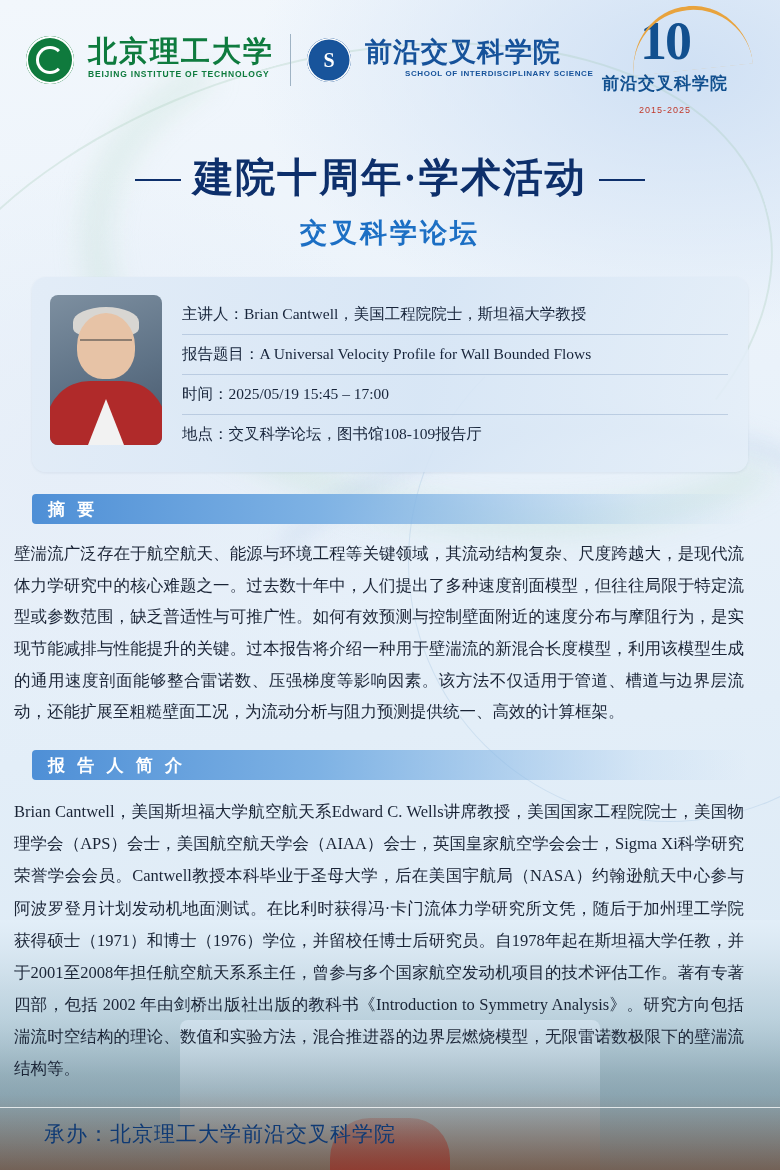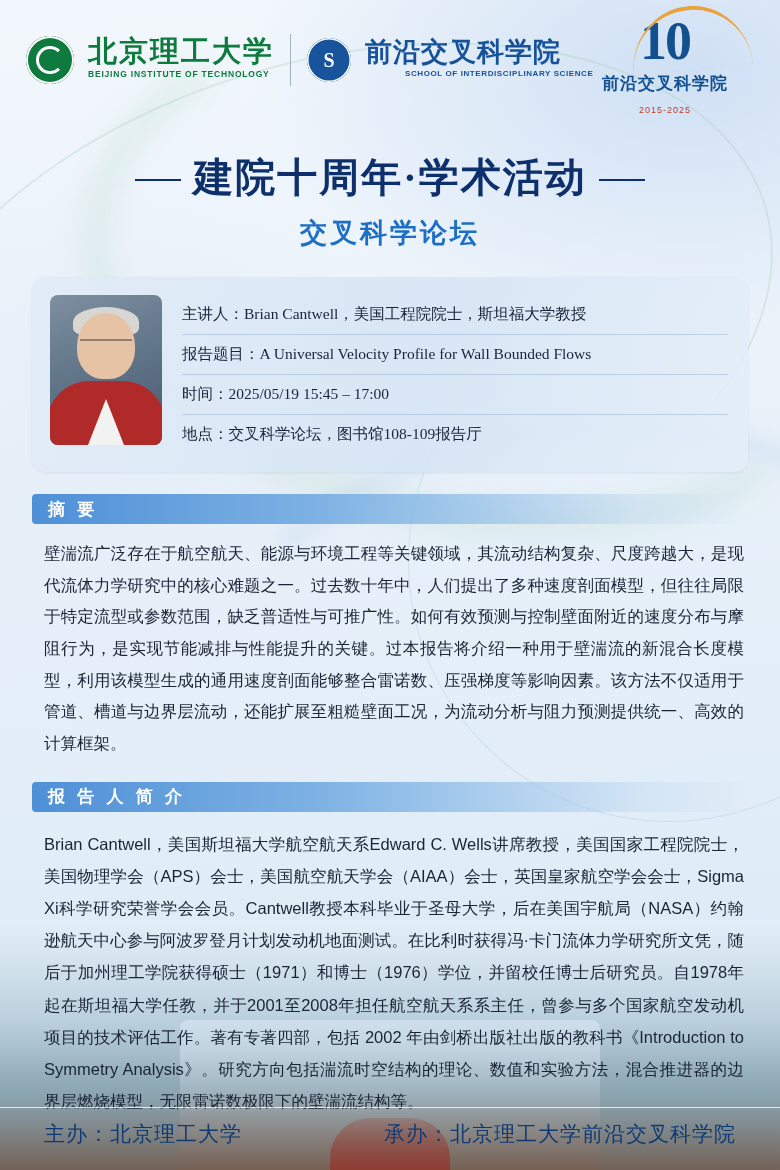--- a/index.html
+++ b/index.html
@@ -354,22 +354,22 @@
     font-weight: bold;
     color: #ffffff;
     letter-spacing: 4px;
     padding-left: 16px;
   }
 
   
   .body-text {
     position: relative;
     z-index: 5;
-    margin: 14px 36px 0 44px;
-    font-family: Liberation Sans, sans-serif;
+    margin: 14px 36px 0 14px;
+    font-family: Liberation Serif, serif;
     font-size: 16.5px;
     line-height: 1.92;
     color: #1a2436;
     text-align: justify;
   }
   .bio-text {
     margin-top: 16px;
     font-size: 16.5px;
     line-height: 1.95;
   }
@@ -460,17 +460,16 @@
     <span>摘 要</span>
   </div>
   <div class="body-text">壁湍流广泛存在于航空航天、能源与环境工程等关键领域，其流动结构复杂、尺度跨越大，是现代流体力学研究中的核心难题之一。过去数十年中，人们提出了多种速度剖面模型，但往往局限于特定流型或参数范围，缺乏普适性与可推广性。如何有效预测与控制壁面附近的速度分布与摩阻行为，是实现节能减排与性能提升的关键。过本报告将介绍一种用于壁湍流的新混合长度模型，利用该模型生成的通用速度剖面能够整合雷诺数、压强梯度等影响因素。该方法不仅适用于管道、槽道与边界层流动，还能扩展至粗糙壁面工况，为流动分析与阻力预测提供统一、高效的计算框架。</div>
 
   <div class="sec-head">
     <span>报 告 人 简 介</span>
   </div>
   <div class="body-text bio-text">Brian Cantwell，美国斯坦福大学航空航天系Edward C. Wells讲席教授，美国国家工程院院士，美国物理学会（APS）会士，美国航空航天学会（AIAA）会士，英国皇家航空学会会士，Sigma Xi科学研究荣誉学会会员。Cantwell教授本科毕业于圣母大学，后在美国宇航局（NASA）约翰逊航天中心参与阿波罗登月计划发动机地面测试。在比利时获得冯·卡门流体力学研究所文凭，随后于加州理工学院获得硕士（1971）和博士（1976）学位，并留校任博士后研究员。自1978年起在斯坦福大学任教，并于2001至2008年担任航空航天系系主任，曾参与多个国家航空发动机项目的技术评估工作。著有专著四部，包括 2002 年由剑桥出版社出版的教科书《Introduction to Symmetry Analysis》。研究方向包括湍流时空结构的理论、数值和实验方法，混合推进器的边界层燃烧模型，无限雷诺数极限下的壁湍流结构等。</div>
 
   <div class="footer">
-    <div>主办：北京理工大学</div>
     <div>承办：北京理工大学前沿交叉科学院</div>
   </div>
 
 </div>
 
 </body></html>

